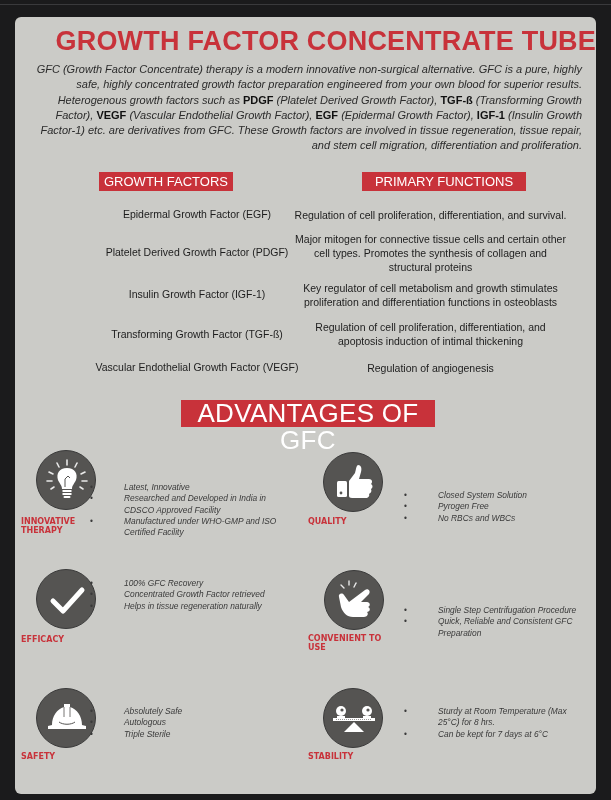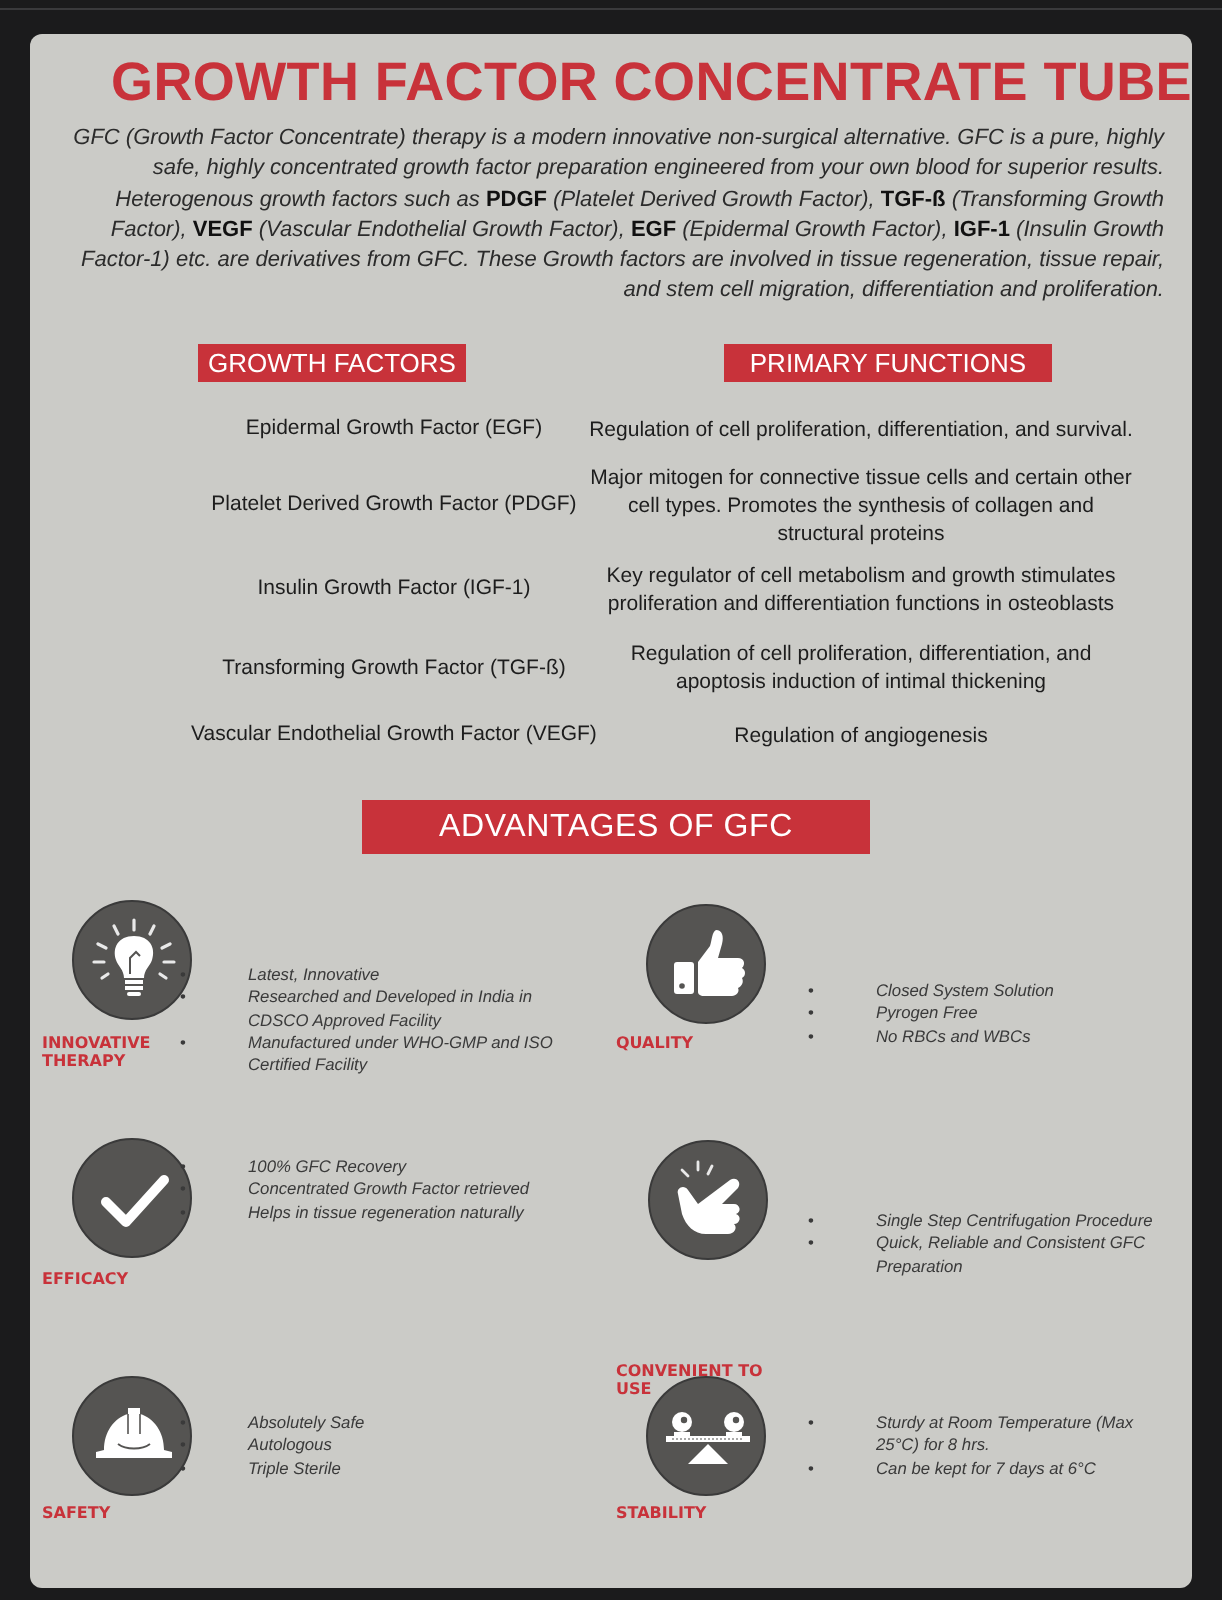--- a/index.html
+++ b/index.html
@@ -13,21 +13,21 @@
   .intro { position:absolute; left:14px; width:553px; top:45px; text-align:right; color:#2b2b2b;
            font-family:"Liberation Sans", sans-serif; font-style:italic; font-size:11px; line-height:15.3px; }
   .intro b { font-style:normal; font-weight:bold; color:#111; }
   .hdr { position:absolute; background:#c8323a; color:#fff; font-family:"Liberation Sans", sans-serif;
          font-size:13px; text-align:center; line-height:19px; height:19px; }
   .gf-col { position:absolute; left:0; width:268px; text-align:center; color:#1d1d1d;
             font-family:"Liberation Sans", sans-serif; font-size:10.5px;padding-left:48px; }
   .pf-col { position:absolute; left:258px; width:315px; text-align:center; color:#1d1d1d;
             font-family:"Liberation Sans", sans-serif; font-size:10.5px; line-height:14px; }
   .adv-hdr { position:absolute; left:166px; top:383px; width:254px; height:27px; background:#c8323a; color:#fff;
-             font-family:"Liberation Sans", sans-serif; font-size:16px; line-height:27px; text-align:center; letter-spacing:0.3px; }
+             font-family:"Liberation Sans", sans-serif; font-size:26px; line-height:27px; text-align:center; letter-spacing:0.3px; }
   .circle { position:absolute; width:60px; height:60px; border-radius:50%; background:#555452;
             border:1px solid #3a3a3a; box-sizing:border-box; }
   .circle svg { position:absolute; left:0; top:0; }
   .adv-label { position:absolute; width:90px; text-align:left; color:#c8323a; font-family:"DejaVu Sans", sans-serif;
                font-weight:bold; font-size:8px; line-height:9px; }
   .bullets { position:absolute; margin:0; padding:0; list-style:none; color:#3a3a3a;
              font-family:"Liberation Sans", sans-serif; font-style:italic; font-size:8.4px; line-height:11.3px; }
   .bullets li { position:relative; padding-left:0; }
   .bullets .dot { position:absolute; left:-34px; top:0; font-style:normal; }
 </style>
@@ -119,21 +119,21 @@
   <div class="circle" style="left:309px; top:553px;">
     <svg width="60" height="60" viewBox="0 0 60 60">
       <g stroke="#e9e9e9" stroke-width="1.4" stroke-linecap="round">
         <line x1="16" y1="14" x2="19" y2="17"></line>
           <line x1="24" y1="10" x2="24" y2="14"></line>
           <line x1="31" y1="12" x2="29" y2="16"></line>
       </g>
       <path d="M14 26 C13 23 17 21 19 24 L24 31 L40 19 C43 17 46 20 44 23 L36 31 L42 31 C45 31 46 35 43 36 C46 37 45 41 42 41 C44 43 42 46 39 46 L28 46 C22 46 18 42 16 36 Z" fill="#fff"></path>
     </svg>
   </div>
-  <div class="adv-label" style="left:293px; top:617px;margin-top:47px;">CONVENIENT TO USE</div>
+  <div class="adv-label" style="left:293px; top:617px;">CONVENIENT TO USE</div>
   <ul class="bullets" style="left:423px; top:588px; width:160px;">
     <li><span class="dot">•</span><span>Single Step Centrifugation Procedure</span></li>
     <li><span class="dot">•</span><span>Quick, Reliable and Consistent GFC Preparation</span></li>
   </ul>
 
   <div class="circle" style="left:21px; top:671px;">
     <svg width="60" height="60" viewBox="0 0 60 60">
       <path d="M11 40 L49 40 L49 37 L45 36 C45 27 40 20 33 18 L33 15 L27 15 L27 18 C20 20 15 27 15 36 L11 37 Z" fill="#fff"></path>
       <path d="M22 33 C26 36 34 36 38 33" stroke="#555452" stroke-width="1" fill="none"></path>
       <line x1="27" y1="18" x2="27" y2="28" stroke="#555452" stroke-width="0.8"></line>

